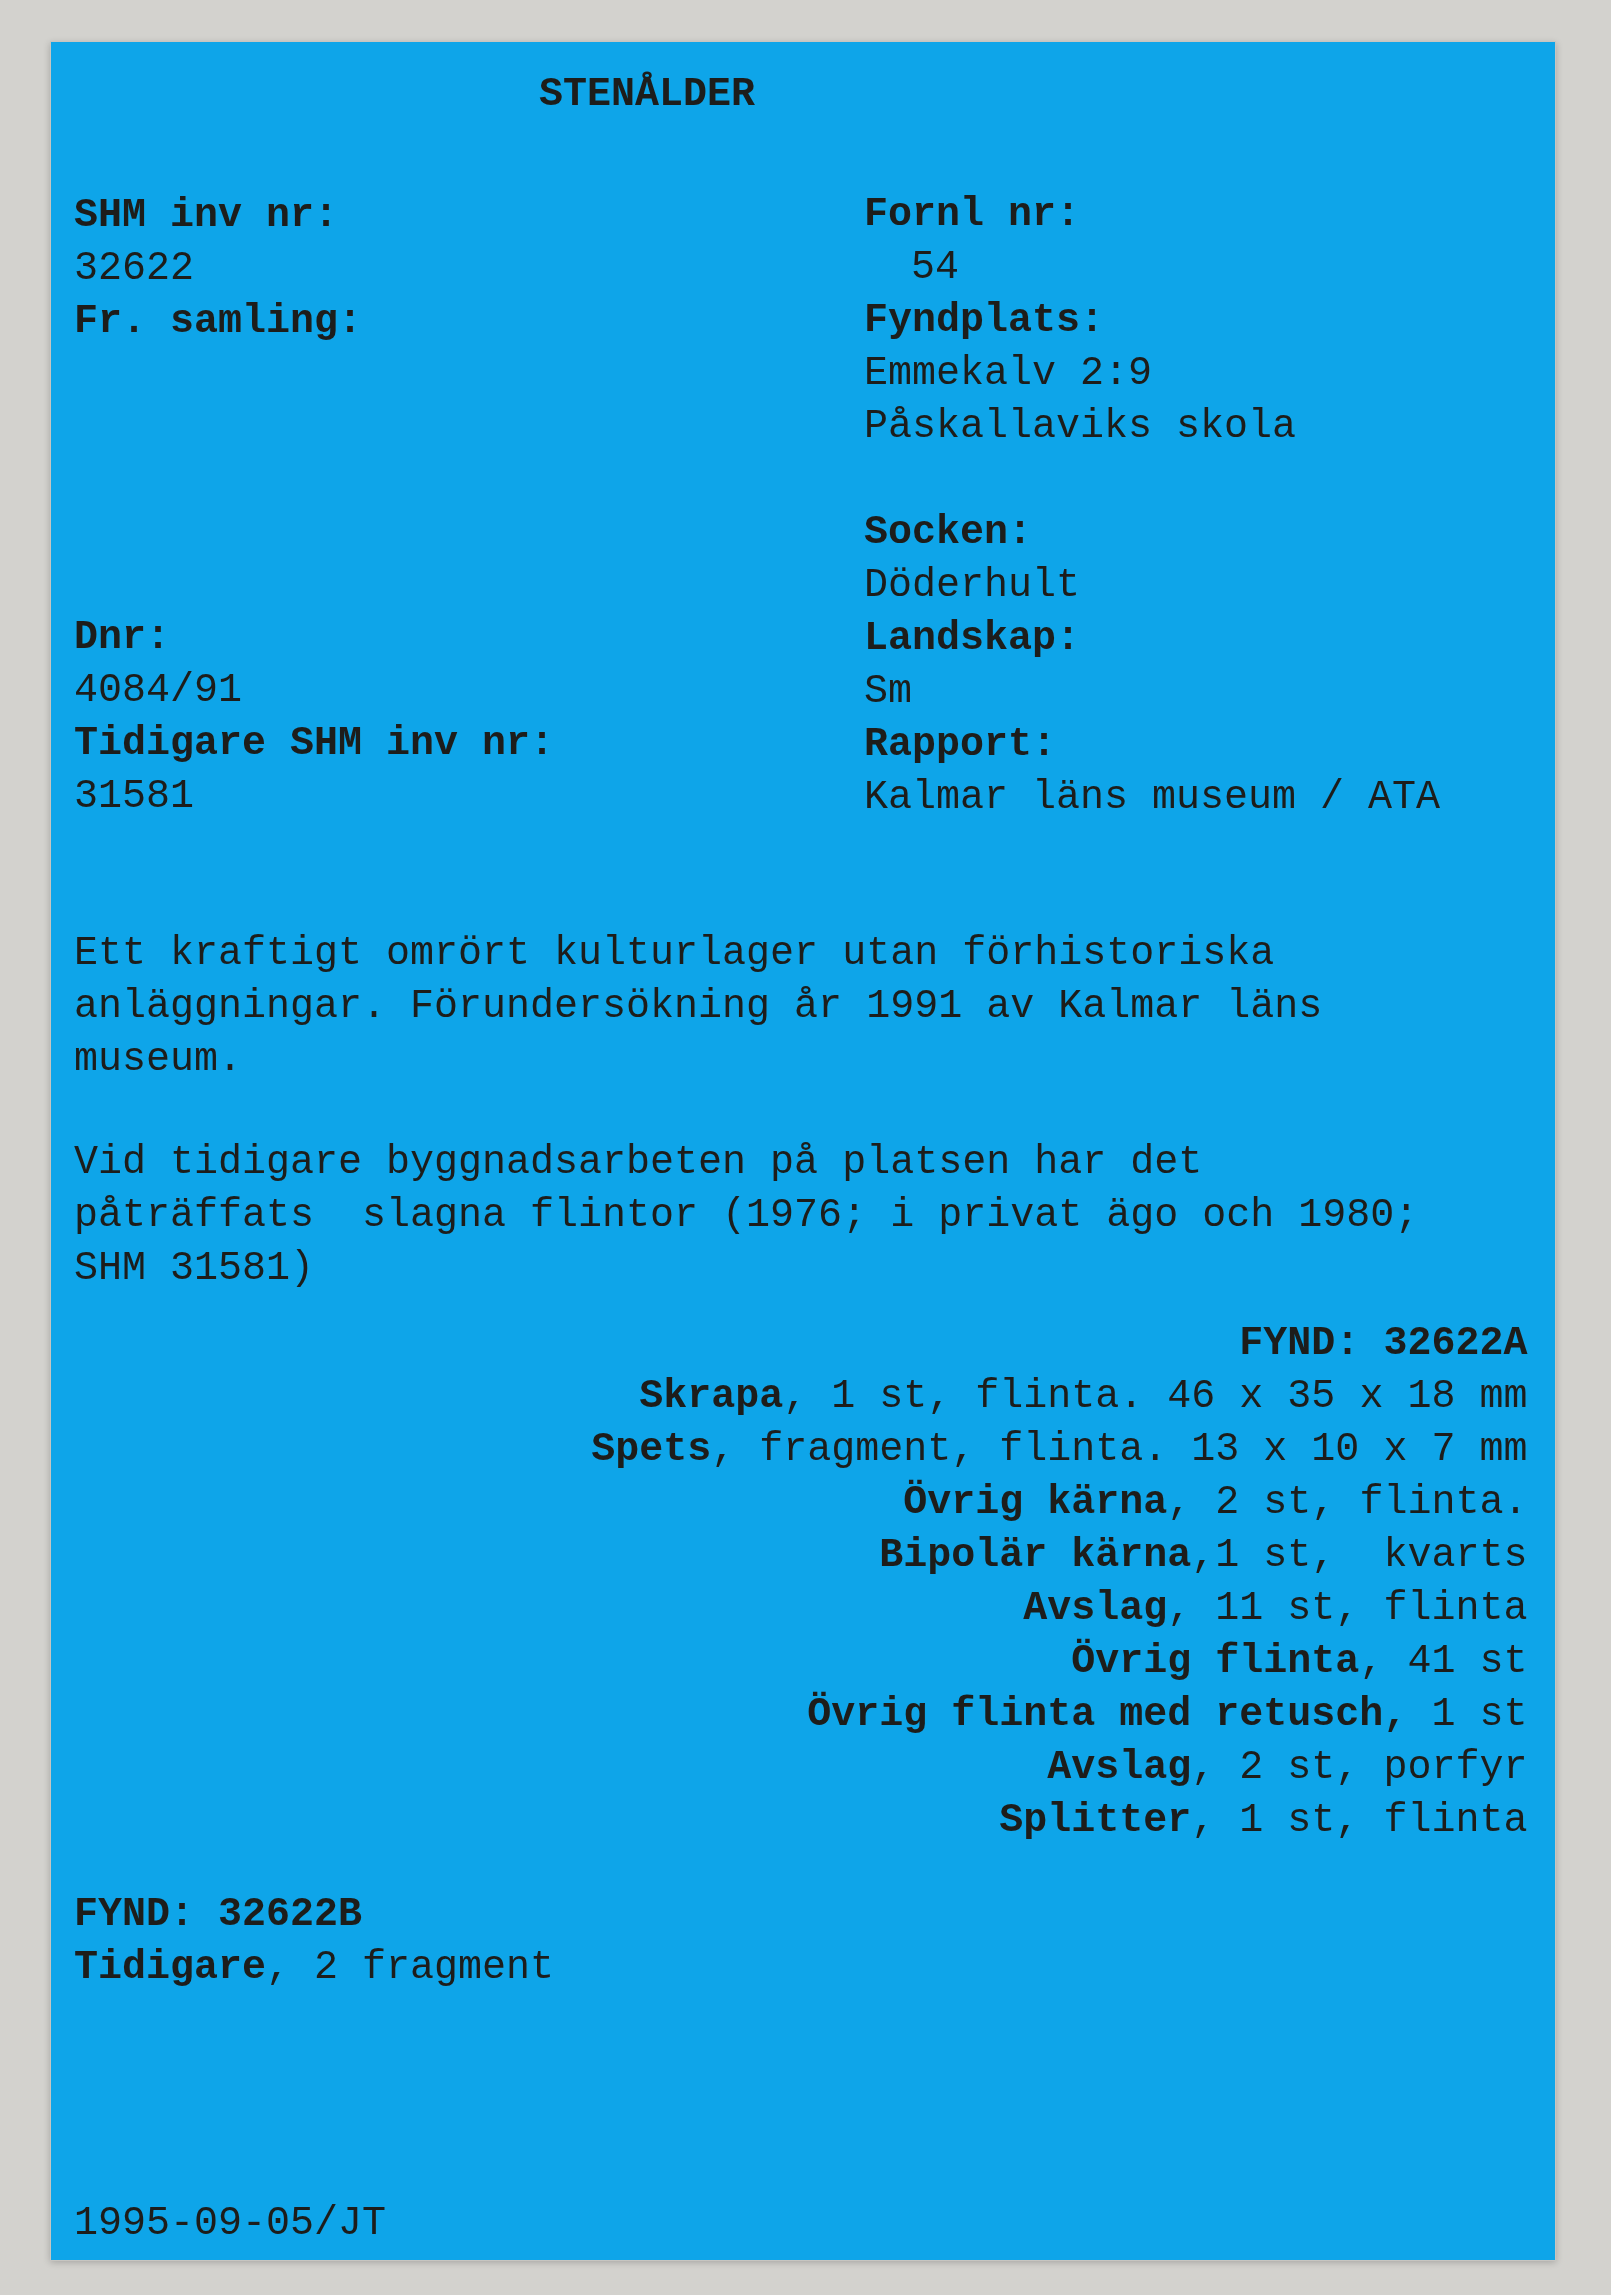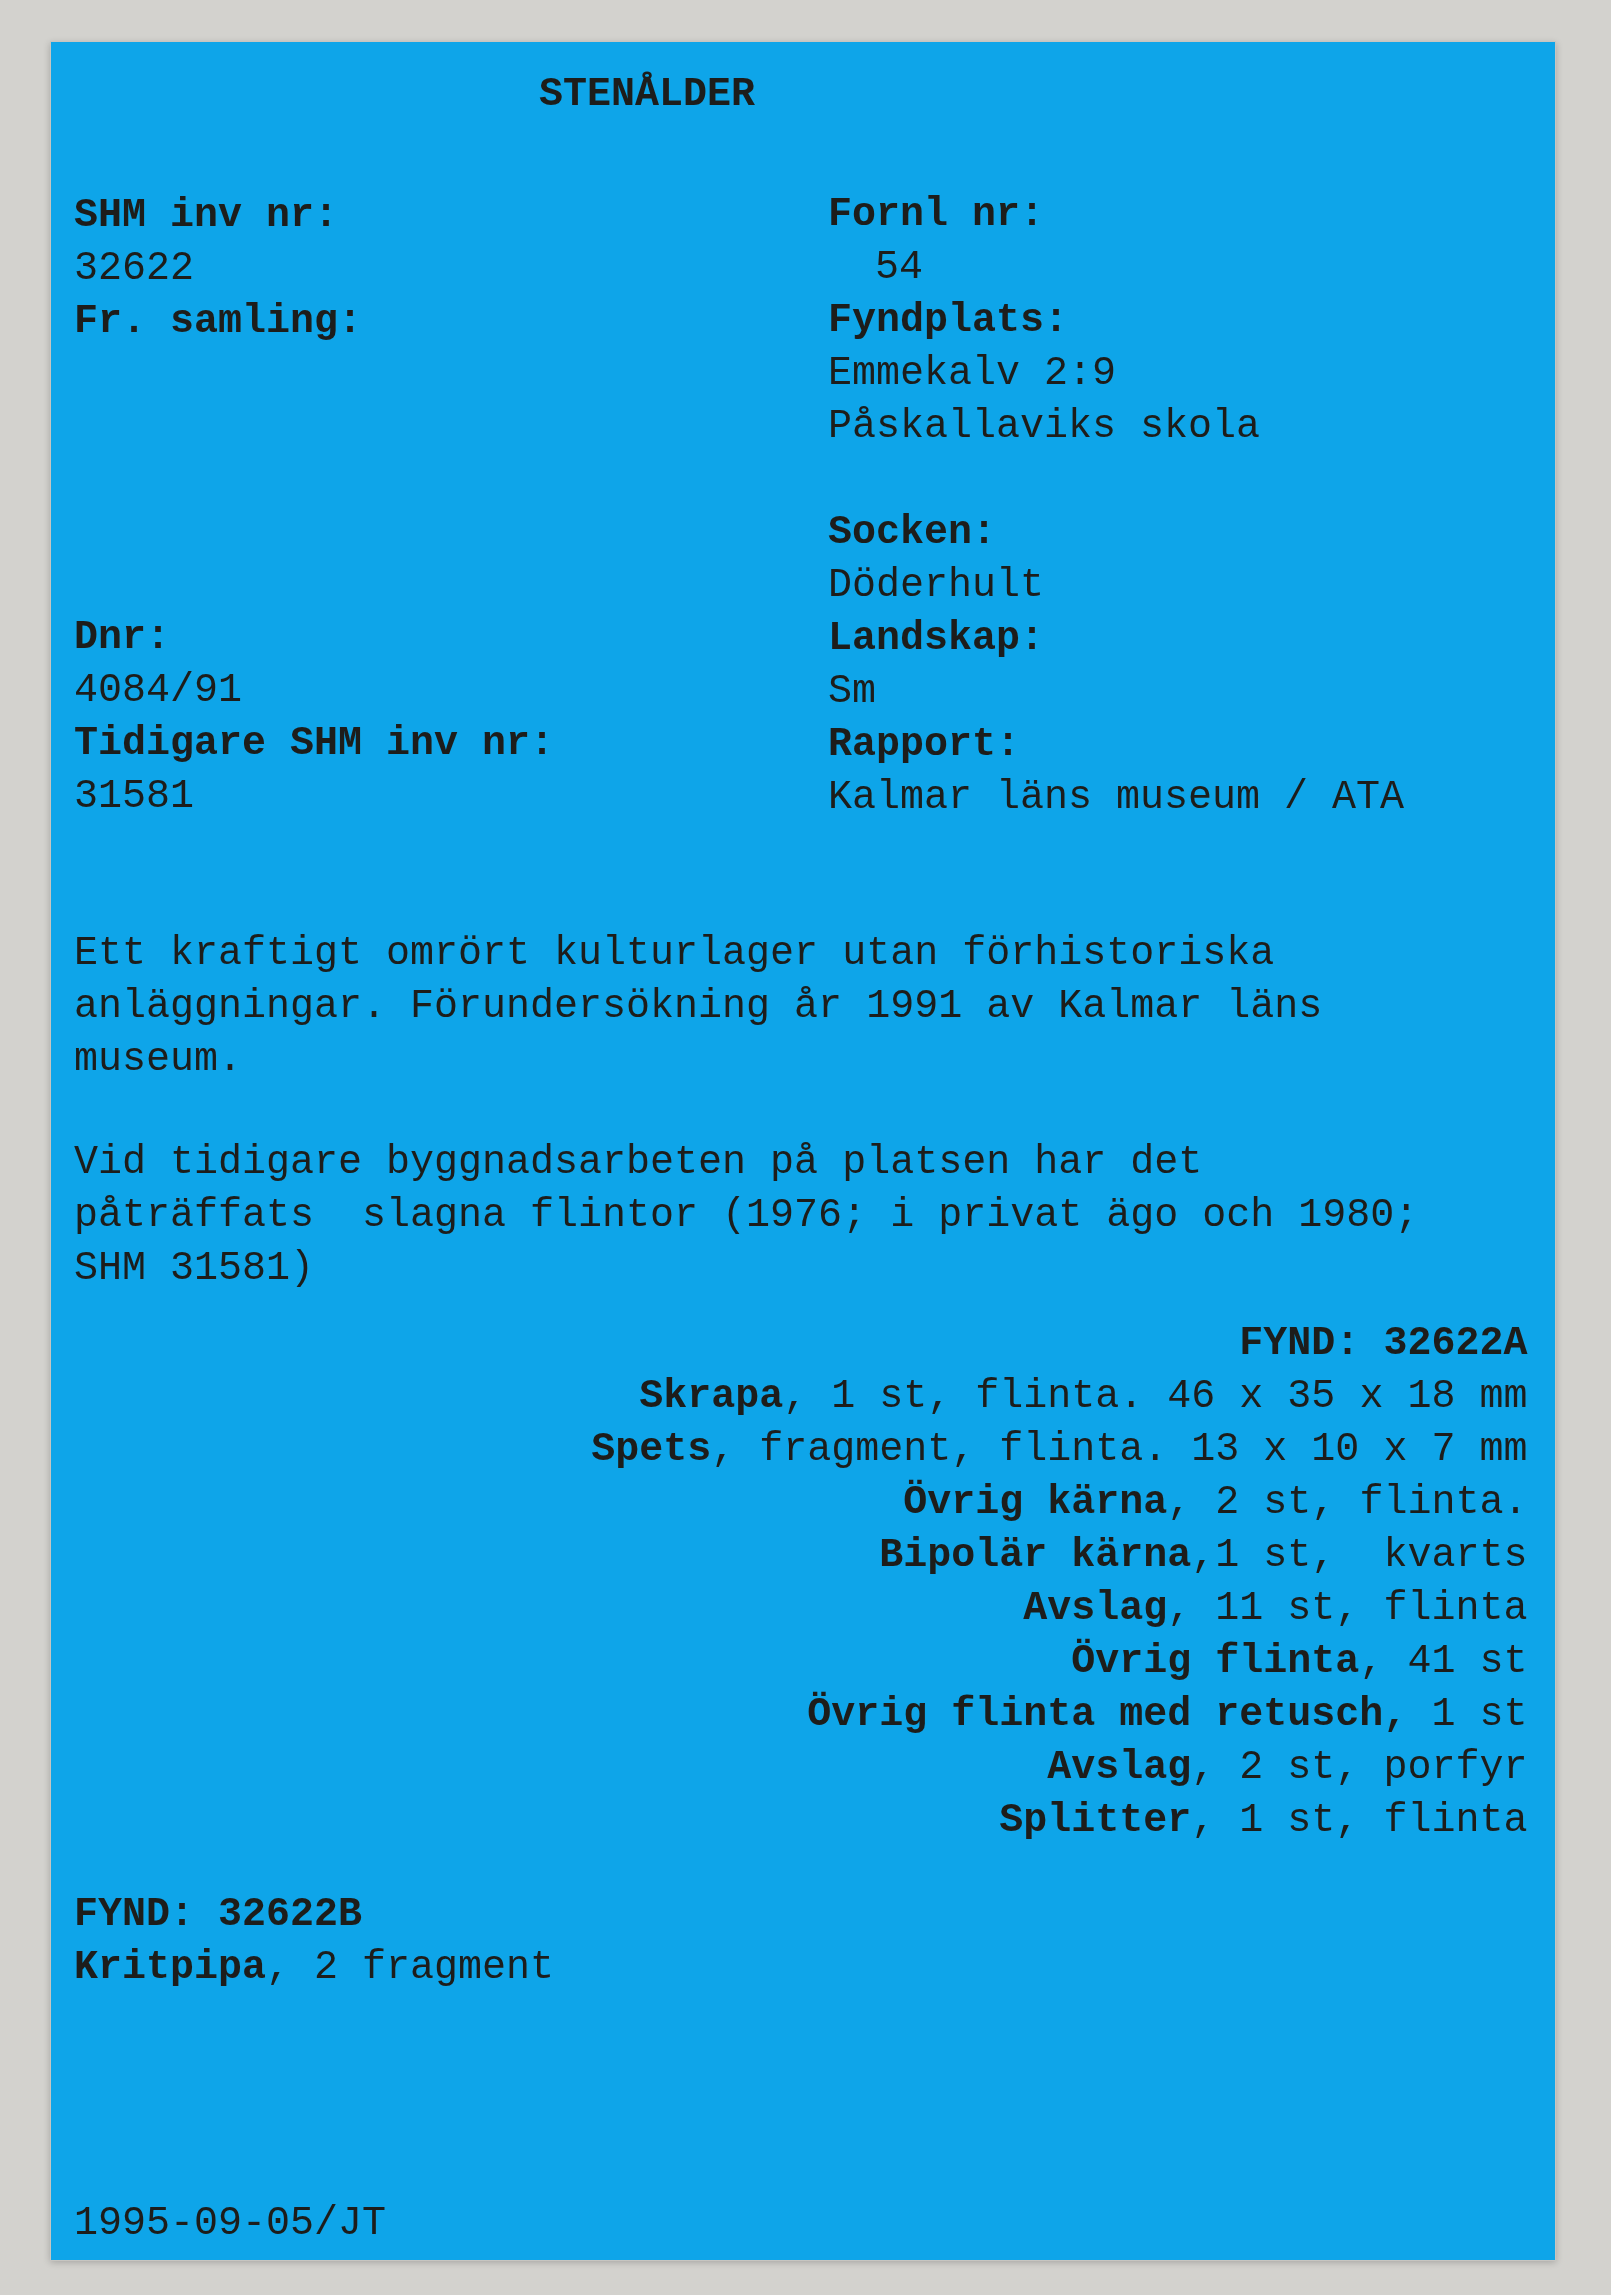--- a/index.html
+++ b/index.html
@@ -31,21 +31,21 @@
   }
   .title-row { height: 53px; }
   .title {
     display: inline-block;
     margin-left: 465px;
     font-weight: bold;
     white-space: pre;
   }
   .cols { display: flex; margin-top: 67px; align-items: center; }
   .col-left { width: 754px; flex: 0 0 auto; }
-  .col-right { flex: 1 1 auto; }
+  .col-right { flex: 1 1 auto; margin-left: 36px; }
   #col-left .group:nth-child(2) { margin-top: 263px; }
   #col-right .group:nth-child(2) { margin-top: 53px; }
   .line { white-space: pre; min-height: 53px; }
   .line.bold { font-weight: bold; }
   .line.ind { padding-left: 47px; }
   .para { white-space: pre-wrap; }
   #paras .para:nth-child(1) { margin-top: 103px; }
   #paras .para:nth-child(2) { margin-top: 50px; }
   .finds-section { margin-top: 41px; }
   #finds .finds-section:first-child { margin-top: 22px; text-align: right; }
@@ -118,20 +118,20 @@
         <div class="find-item"><span class="nm">Övrig kärna</span><span>, 2 st, flinta.</span></div>
         <div class="find-item"><span class="nm">Bipolär kärna</span><span>,1 st,  kvarts</span></div>
         <div class="find-item"><span class="nm">Avslag</span><span>, 11 st, flinta</span></div>
         <div class="find-item"><span class="nm">Övrig flinta</span><span>, 41 st</span></div>
         <div class="find-item"><span class="nm">Övrig flinta med retusch,</span><span> 1 st</span></div>
         <div class="find-item"><span class="nm">Avslag</span><span>, 2 st, porfyr</span></div>
         <div class="find-item"><span class="nm">Splitter</span><span>, 1 st, flinta</span></div>
       </div>
       <div class="finds-section">
         <div class="find-heading">FYND: 32622B</div>
-        <div class="find-item"><span class="nm">Kritpipa</span><span>, 2 fragment</span></div>
+        <div class="find-item"><span class="nm">Tidigare</span><span>, 2 fragment</span></div>
       </div>
     </div>
 
   <div class="footer">1995-09-05/JT</div>
 
 </div>
 
 
 </body></html>

